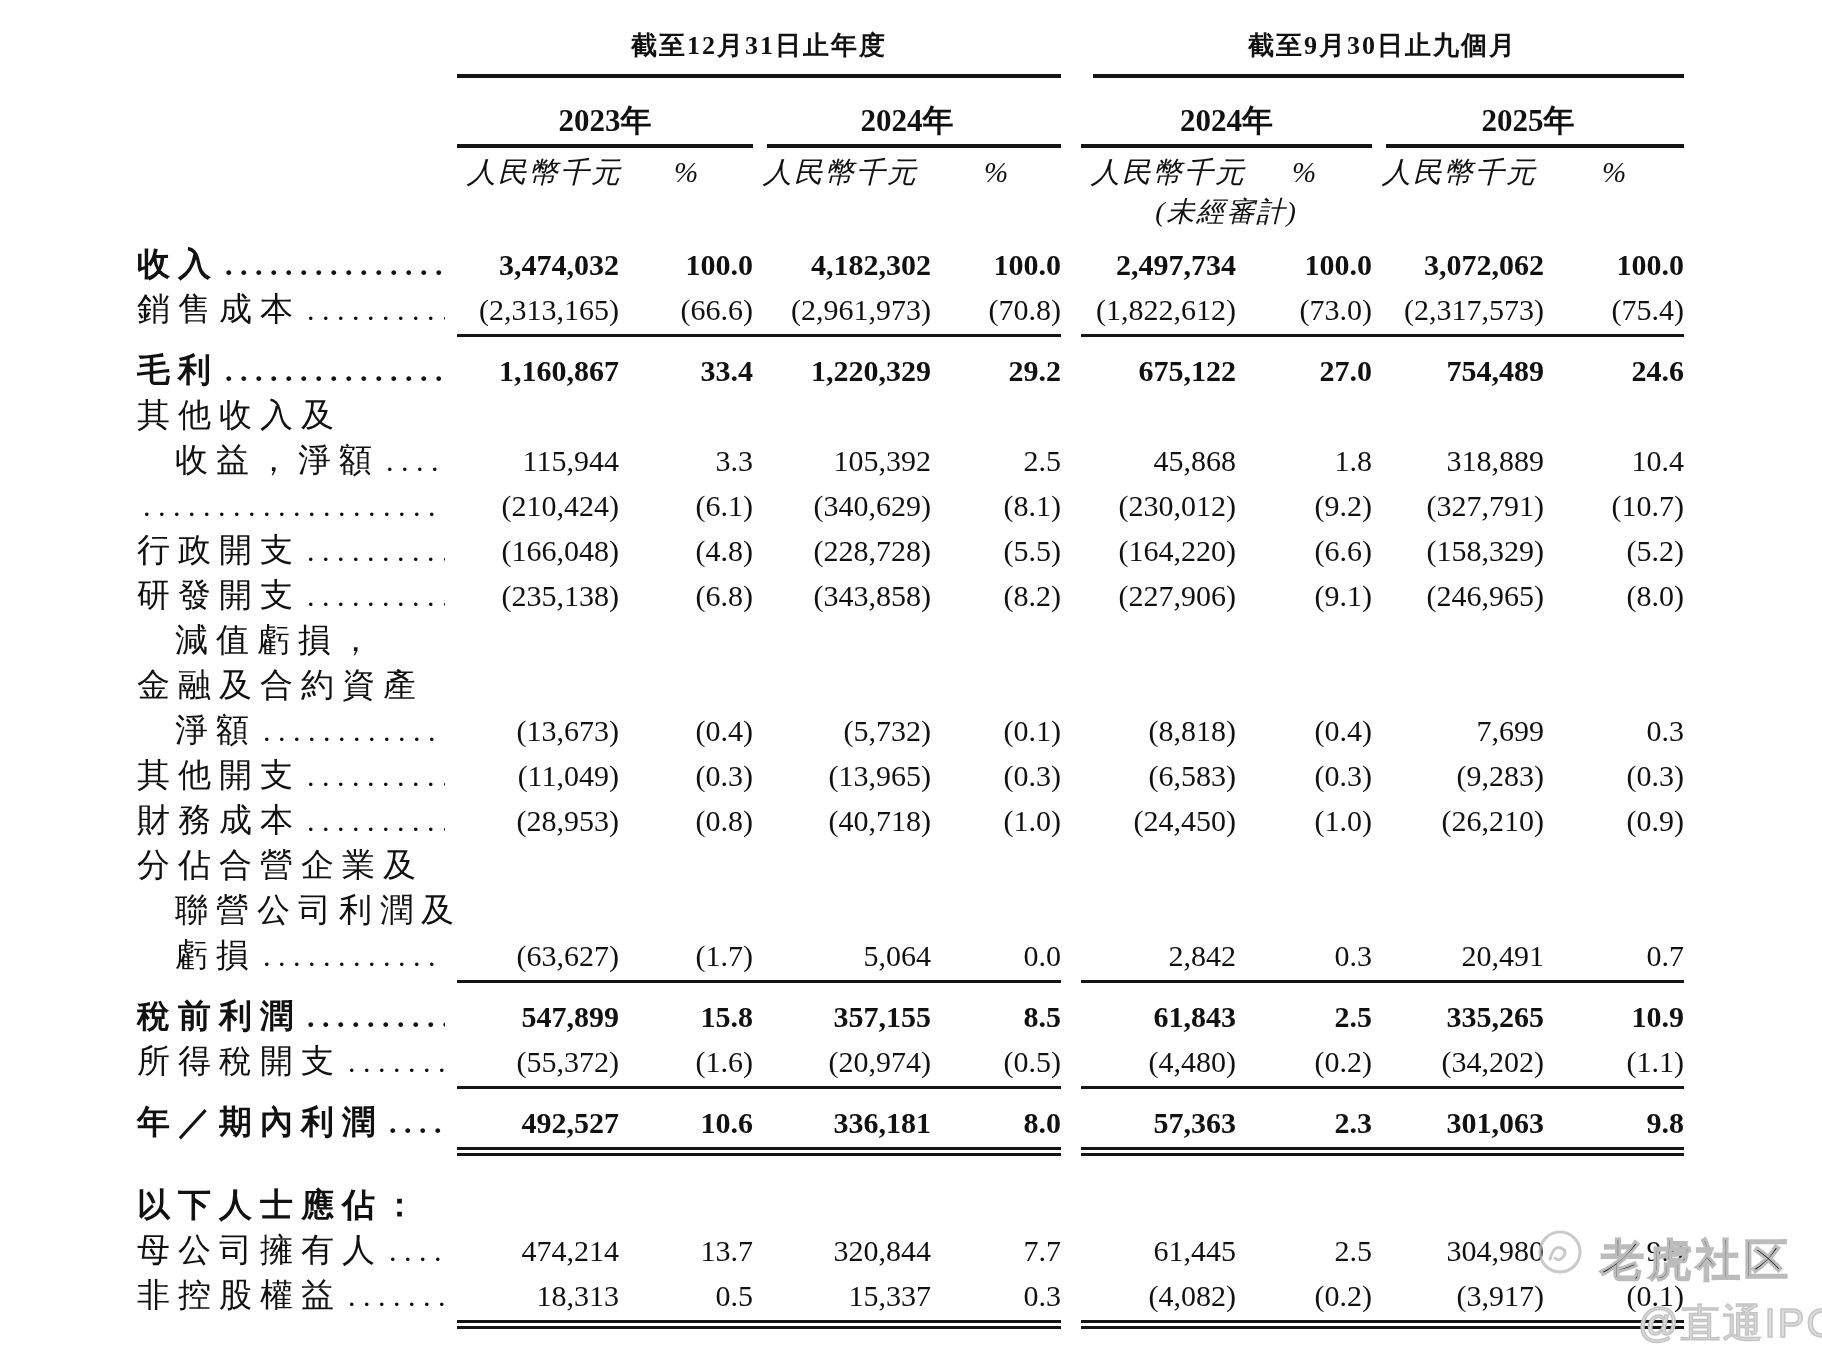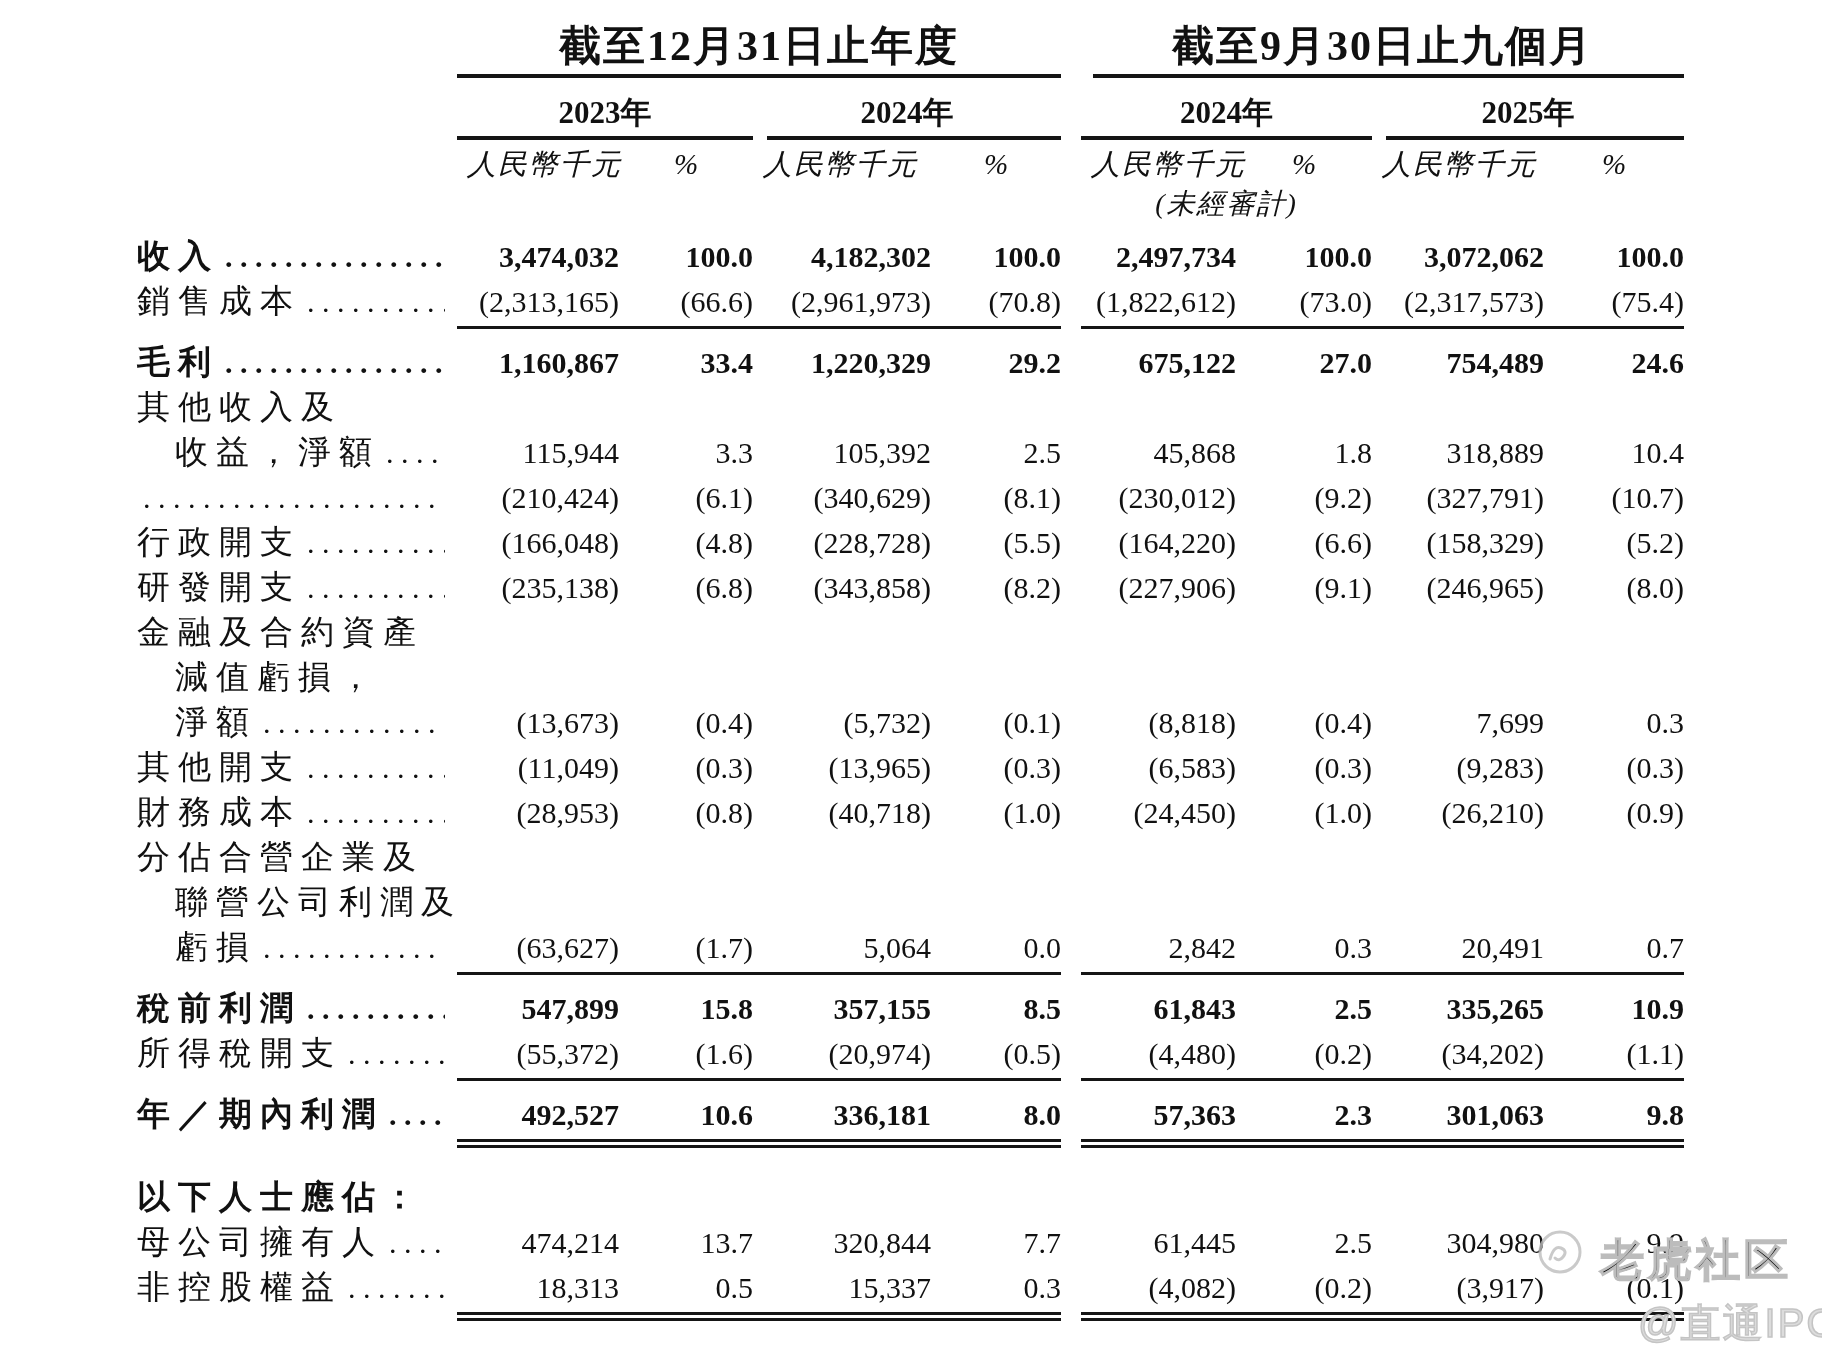--- a/index.html
+++ b/index.html
@@ -8,26 +8,26 @@
   .page {
     position: relative; width: 1822px; height: 1362px;
     background: #ffffff; overflow: hidden; color: #111;
     font-family: "Liberation Serif", "DejaVu Serif", serif;
   }
   .table-wrap { position: absolute; left: 137px; top: 26px; width: 1547px; }
   .grid { display: grid; grid-template-columns: 320px 162px 134px 178px 130px 20px 155px 136px 172px 140px; }
 
   
   .hrow-group { height: 40px; }
-  .group-label { grid-column: 2 / 6; text-align: center; font-weight: bold; font-size: 42px; letter-spacing: 2px; line-height: 40px; white-space: nowrap; }
+  .group-label { grid-column: 2 / 6; text-align: center; font-weight: bold; font-size: 26px; letter-spacing: 2px; line-height: 40px; white-space: nowrap; }
   .group-label.g2 { grid-column: 7 / 11; }
   .hrow-grule { margin-top: 8px; }
   .grule { grid-column: 2 / 6; border-top: 4px solid #151515; }
   .grule.g2 { grid-column: 7 / 11; margin-left: 12px; }
-  .hrow-year { height: 46px; margin-top: 12px; }
+  .hrow-year { height: 46px; margin-top: 20px; }
   .year { text-align: center; font-weight: bold; font-size: 31px; line-height: 46px; }
   .y1 { grid-column: 2 / 4; } .y2 { grid-column: 4 / 6; } .y3 { grid-column: 7 / 9; } .y4 { grid-column: 9 / 11; }
   .yrule { border-top: 4px solid #151515; }
   .yrule.y2, .yrule.y4 { margin-left: 14px; }
   .hrow-unit { height: 44px; margin-top: 2px; }
   .unit { font-style: italic; font-size: 29px; letter-spacing: 2px; line-height: 44px; padding-left: 10px; white-space: nowrap; }
   .u1 { grid-column: 2; } .u2 { grid-column: 4; } .u3 { grid-column: 7; } .u4 { grid-column: 9; }
   .pct { font-style: italic; font-size: 29px; text-align: center; line-height: 44px; }
   .p1 { grid-column: 3; } .p2 { grid-column: 5; } .p3 { grid-column: 8; } .p4 { grid-column: 10; }
   .hrow-note { height: 36px; }
@@ -242,36 +242,36 @@
           <div class="cell num">(6.8)</div>
           <div class="cell num">(343,858)</div>
           <div class="cell num">(8.2)</div>
           <div class="cell"></div>
           <div class="cell num">(227,906)</div>
           <div class="cell num">(9.1)</div>
           <div class="cell num">(246,965)</div>
           <div class="cell num">(8.0)</div>
         </div>
         <div class="grid trow">
-          <div class="cell label-cell">
-            <span>金融及合約資產</span>
-          </div>
-          <div class="cell num"></div>
-          <div class="cell num"></div>
-          <div class="cell num"></div>
-          <div class="cell num"></div>
-          <div class="cell"></div>
-          <div class="cell num"></div>
-          <div class="cell num"></div>
-          <div class="cell num"></div>
-          <div class="cell num"></div>
-        </div>
-        <div class="grid trow">
           <div class="cell label-cell indent">
             <span>減值虧損，</span>
+          </div>
+          <div class="cell num"></div>
+          <div class="cell num"></div>
+          <div class="cell num"></div>
+          <div class="cell num"></div>
+          <div class="cell"></div>
+          <div class="cell num"></div>
+          <div class="cell num"></div>
+          <div class="cell num"></div>
+          <div class="cell num"></div>
+        </div>
+        <div class="grid trow">
+          <div class="cell label-cell">
+            <span>金融及合約資產</span>
           </div>
           <div class="cell num"></div>
           <div class="cell num"></div>
           <div class="cell num"></div>
           <div class="cell num"></div>
           <div class="cell"></div>
           <div class="cell num"></div>
           <div class="cell num"></div>
           <div class="cell num"></div>
           <div class="cell num"></div>

